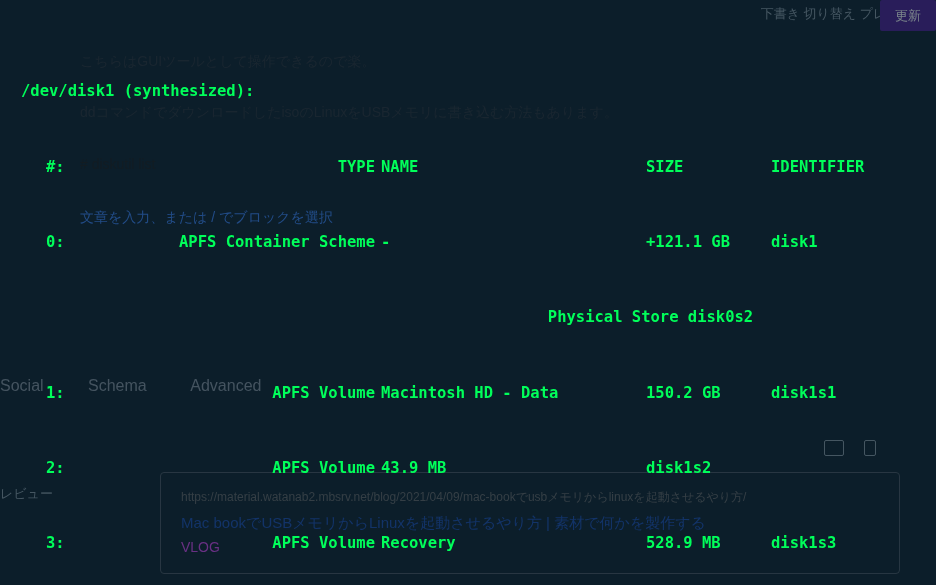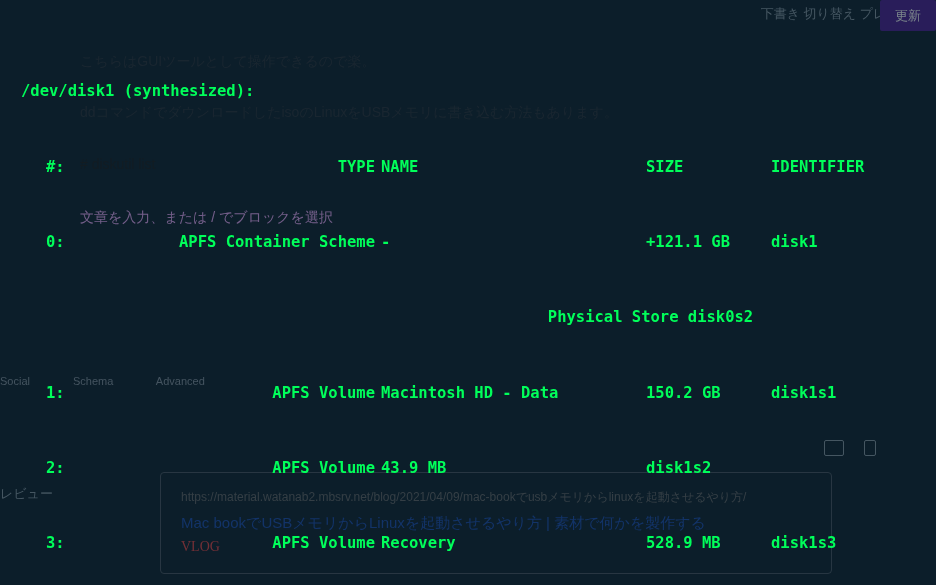--- a/index.html
+++ b/index.html
@@ -19,57 +19,57 @@
     top: 0; left: 0; right: 0; bottom: 0;
     color: #5a646b;
     font-family: -apple-system, BlinkMacSystemFont, sans-serif;
     font-size: 14px;
     padding: 50px 80px;
     opacity: 0.45;
     z-index: 1;
   }
   .bg-layer p { margin-bottom: 28px; color: #2a3038; }
   .bg-layer .hash { margin-top: 30px; color: #1a1a1a; }
-  .bg-layer .input-hint { margin-top: 30px; color: #f0abfc; }
+  .bg-layer .input-hint { margin-top: 30px; color: #3b82f6; }
   .bg-top-right {
     position: absolute;
     top: 3px; right: 10px;
     color: #8a9aa5;
     font-size: 13px;
     text-align: center;
   }
   .bg-top-btn {
     position: absolute;
     top: 0; right: 0;
     background: #4c1d95;
     color: white;
     padding: 5px 15px;
     font-size: 13px;
     border-radius: 2px;
   }
   .bg-tabs {
     position: absolute;
     top: 373px; left: 0;
-    font-size: 11px;
+    font-size: 16px;
     color: #8894a0;
   }
   .bg-tabs span { margin-right: 40px; }
   .bg-card {
     position: absolute;
     top: 472px; left: 160px;
-    width: 672px;
+    width: 740px;
     font-size: 13px;
     color: #666;
     border: 1px solid #4a5560;
     padding: 15px 20px;
     border-radius: 4px;
   }
   .bg-card .url { color: #666; font-size: 12px; margin-bottom: 4px; }
   .bg-card .title { color: #1a4db3; font-size: 15px; margin-bottom: 0; }
-  .bg-card .sub { color: #ef4444; font-size: 14px; font-family: Liberation Serif, serif; }
+  .bg-card .sub { color: #d946ef; font-size: 14px; }
   .bg-icons {
     position: absolute;
     top: 440px; right: 60px;
     display: flex;
     gap: 20px;
   }
   .bg-icons span { width: 20px; height: 16px; border: 1.5px solid #8a9aa5; border-radius: 2px; display: inline-block; }
   .bg-left-label {
     position: absolute;
     top: 483px; left: 0;

